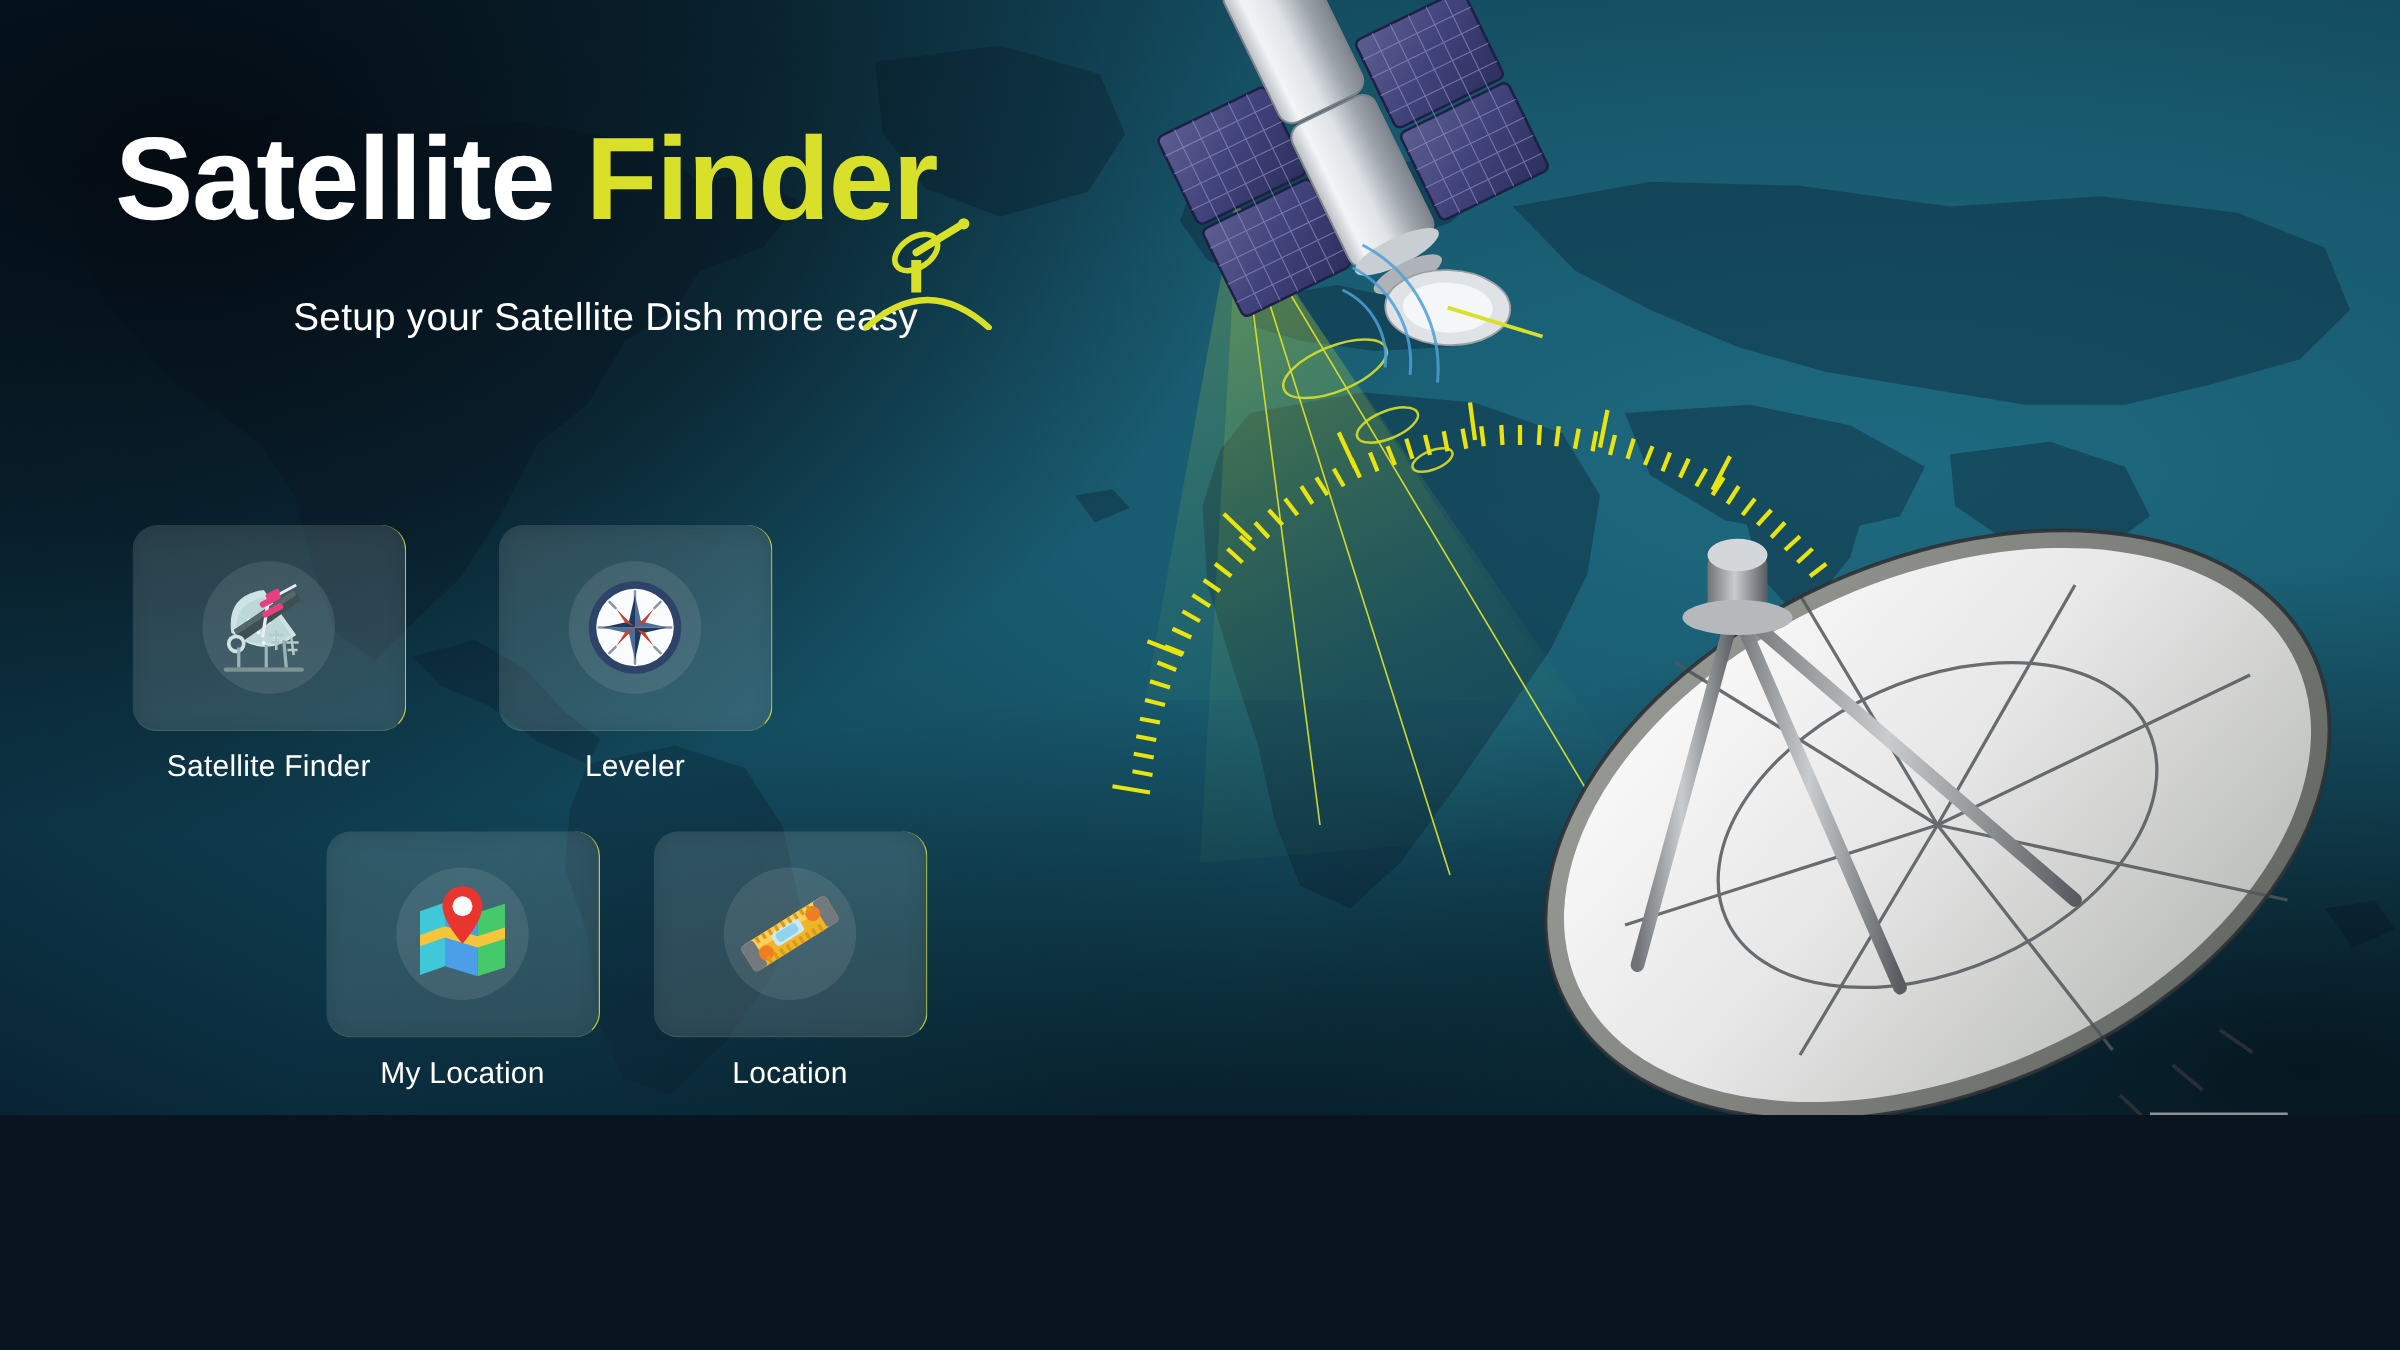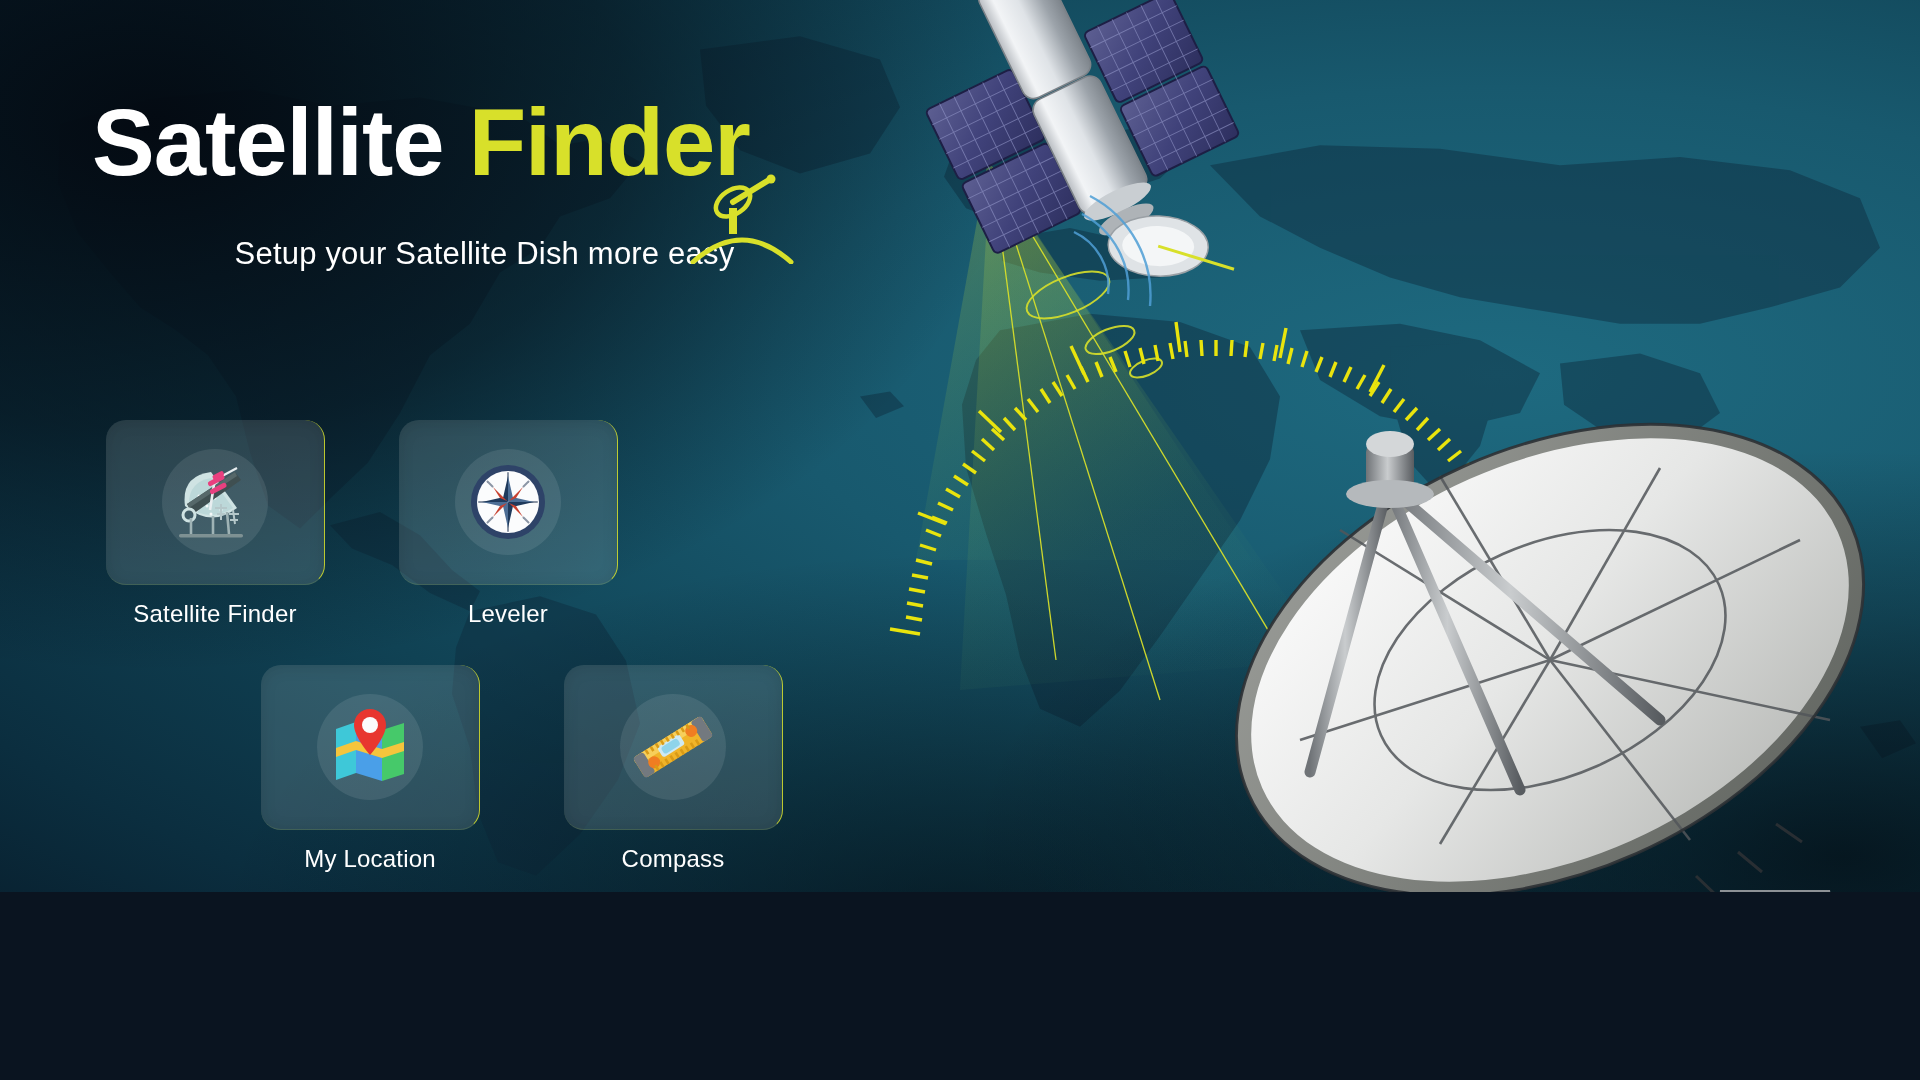--- a/index.html
+++ b/index.html
@@ -37,21 +37,21 @@
   .title-dish{position:absolute;left:595px;top:78px;width:110px;height:90px;}
   .subtitle{
     margin:40px 0 0 0;font-size:31px;line-height:1.52;font-weight:400;
     color:#ffffff;text-align:center;width:785px;letter-spacing:.2px;
   }
 
   
   .cards{position:absolute;left:106px;top:420px;width:830px;}
   .row{display:flex;}
   .row.r1{gap:75px;}
-  .row.r2{margin-top:37px;margin-left:155px;gap:85px;}
+  .row.r2{margin-top:37px;margin-left:155px;gap:44px;}
   .cell{width:218px;display:flex;flex-direction:column;align-items:center;}
   .card{
     width:218px;height:164px;border-radius:20px;
     background:rgba(226,240,245,.16);
     border-right:1.6px solid rgba(214,224,42,.85);
     border-bottom:1.6px solid rgba(214,224,42,.12);
     display:flex;align-items:center;justify-content:center;
     box-shadow:0 2px 16px rgba(0,0,0,.12) inset;
     position:relative;
   }
@@ -467,18 +467,18 @@
                   <rect x="40" y="36" width="2.6" height="5"></rect>
                 <rect x="46" y="36" width="2.6" height="5"></rect>
                   <rect x="52" y="36" width="2.6" height="5"></rect>
                 <rect x="58" y="36" width="2.6" height="5"></rect>
                   <rect x="64" y="36" width="2.6" height="5"></rect>
                 <rect x="70" y="36" width="2.6" height="5"></rect>
               </g>
             </g>
           </svg>
         </div>
-        <div class="cap">Compass</div>
+        <div class="cap">Location</div>
       </div>
     </div>
   </div>
 
 </div>
 
 </body></html>

